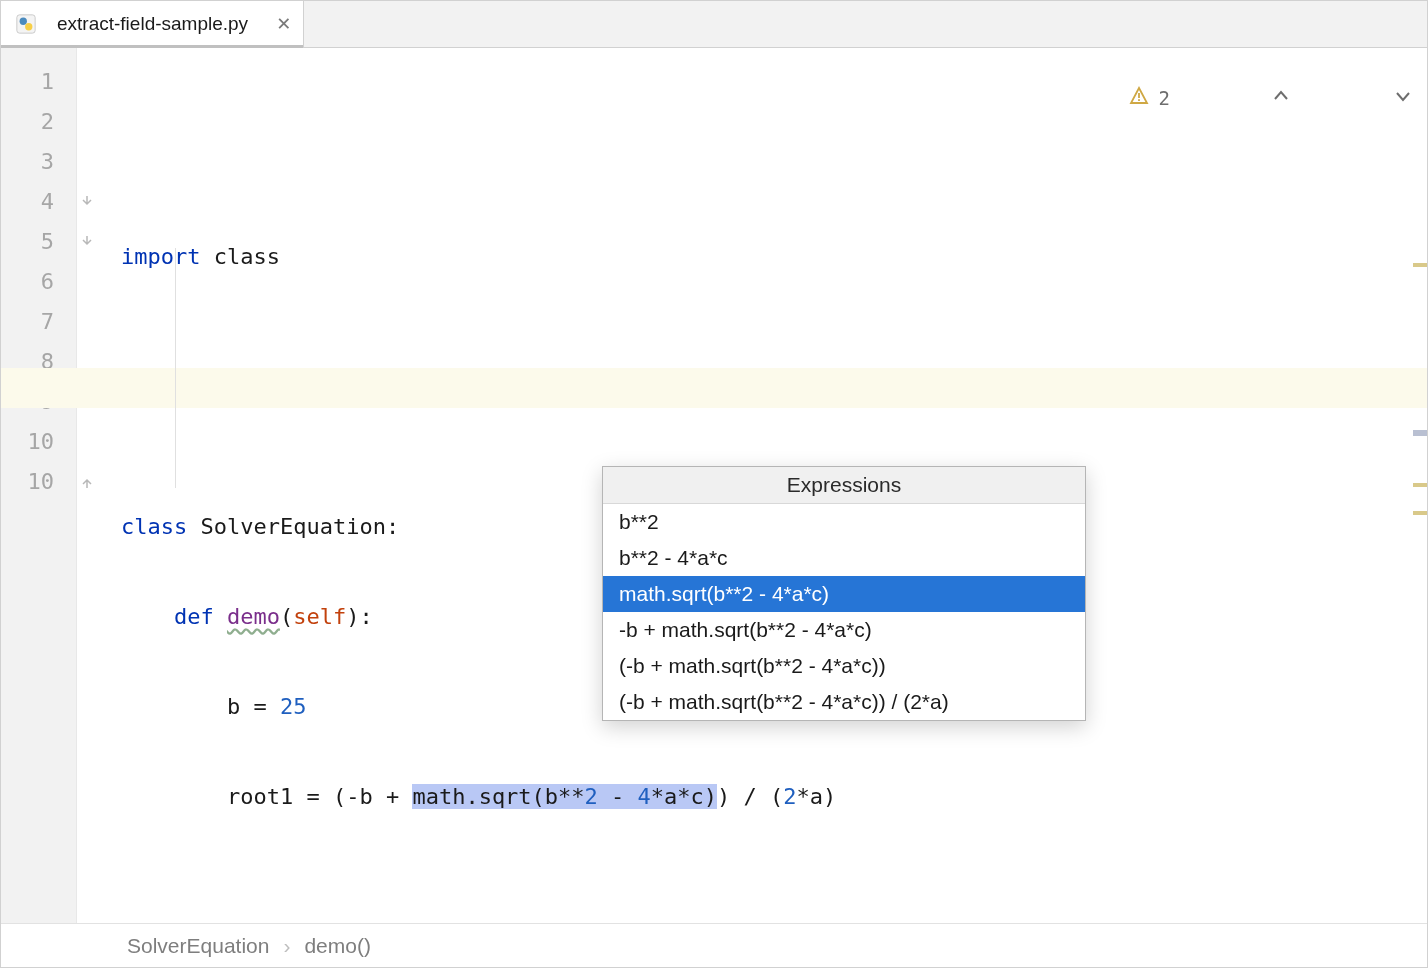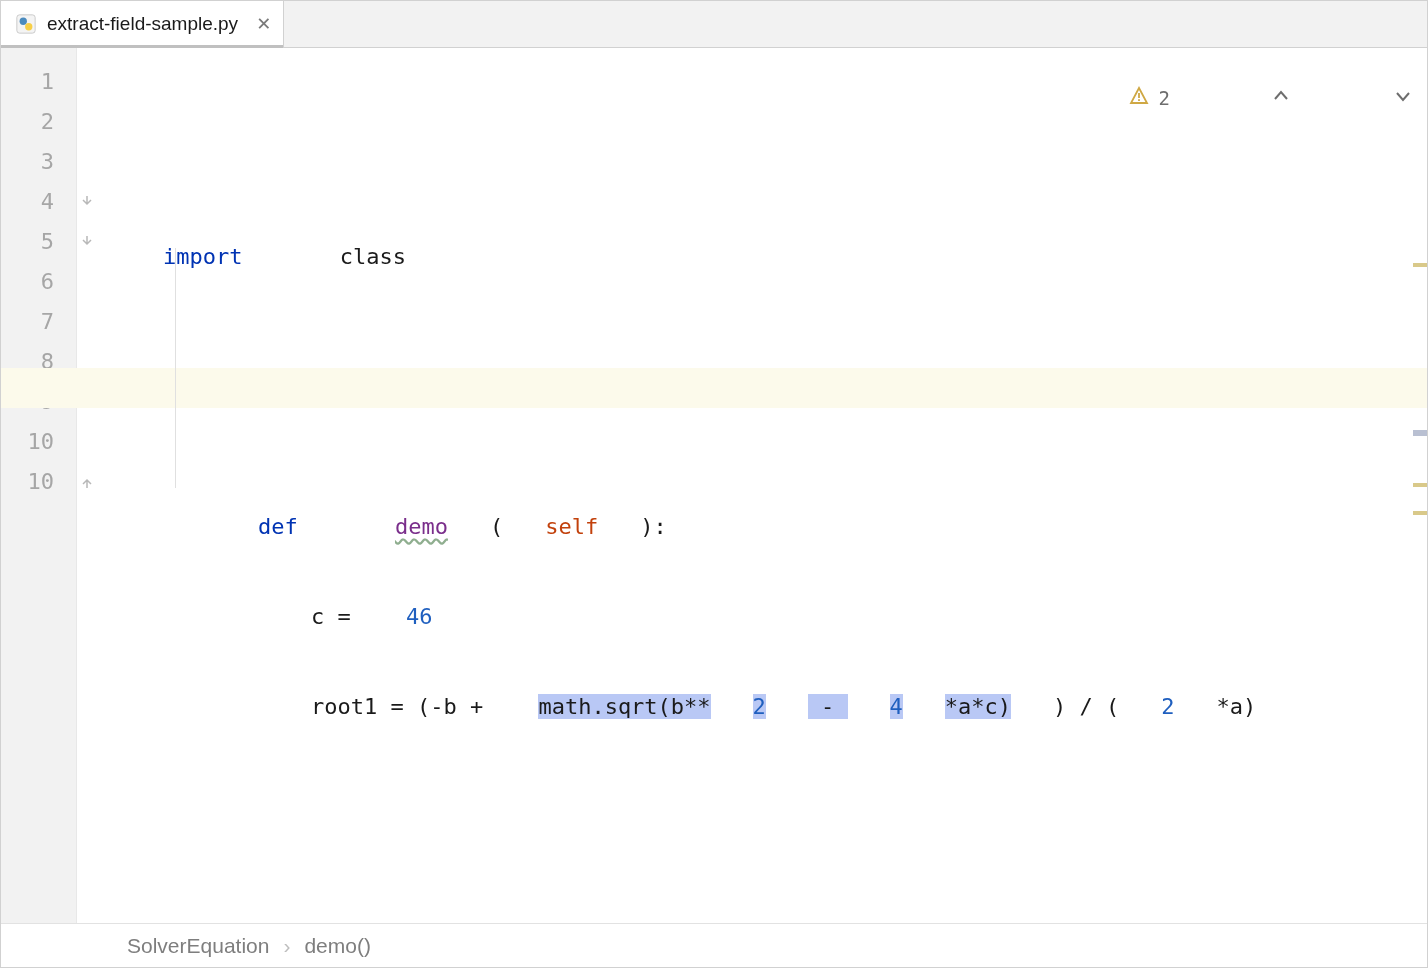--- a/index.html
+++ b/index.html
@@ -16,21 +16,21 @@
     border-bottom: 1px solid #d1d1d1;
     display: flex;
     align-items: stretch;
   }
   .tab {
     display: flex;
     align-items: center;
     padding: 0 12px 0 14px;
     background: #ffffff;
     border-right: 1px solid #d1d1d1;
-    gap: 10px;
+    gap: 20px;
     position: relative;
   }
   .tab::after {
     content: "";
     position: absolute;
     left: 0; right: 0; bottom: -1px;
     height: 3px;
     background: #c0c0c0;
   }
   .tab .file-icon { width: 22px; height: 22px; position: relative; }
@@ -92,21 +92,21 @@
     position: absolute;
     left: 0; right: 0;
     height: 40px;
     background: #fcfaeb;
     z-index: 0;
   }
   .hl-line.full {
     left: -96px; 
     width: calc(100% + 96px);
   }
-  .code .line > span, .code .line > .seg { position: relative; z-index: 1; margin-left: 42px; }
+  .code .line > span, .code .line > .seg { position: relative; z-index: 1; }
   .kw { color: #0033b3; }
   .fn { color: #7a2e8b; }
   .num { color: #1f5fbf; }
   .self { color: #c2410c; }
   .ident { color: #1a1a1a; }
   .wavy { text-decoration: underline; text-decoration-style: wavy; text-decoration-color: #8fae8f; text-underline-offset: 4px; text-align: right; }
   .sel {
     background: #b9c8f5;
   }
   .indent-guide {
@@ -243,22 +243,23 @@
 
   <div class="code">
     
     <div class="hl-line full" style="top: 320px;"></div>
 
     <div class="indent-guide" style="left: 78px; top: 200px; height: 240px;"></div>
 
     <div class="line"><span class="kw">import</span><span> </span><span class="ident">class</span></div>
     <div class="line"></div>
     <div class="line"></div>
+    <div class="line"><span class="kw">class</span><span> </span><span class="ident">SolverEquation</span><span>:</span></div>
     <div class="line"><span>    </span><span class="kw">def</span><span> </span><span class="fn wavy">demo</span><span>(</span><span class="self">self</span><span>):</span></div>
-    <div class="line"><span>        </span><span>c = </span><span class="num">46</span></div>
+    <div class="line"><span>        </span><span>b = </span><span class="num">25</span></div>
     <div class="line"><span>        </span><span>root1 = (-b + </span><span class="sel">math.sqrt(b**</span><span class="sel num">2</span><span class="sel"> - </span><span class="sel num">4</span><span class="sel">*a*c)</span><span>) / (</span><span class="num">2</span><span>*a)</span></div>
     
     
 
     
     <div class="inspections">
       <span>
         <svg viewBox="0 0 20 20">
             <path d="M10 2 L18 17 L2 17 Z" fill="none" stroke="#cfa844" stroke-width="1.8"></path>
             <rect x="9.1" y="7" width="1.8" height="5" fill="#cfa844"></rect>
@@ -280,19 +281,28 @@
 
     
     <div class="marker-bar">
       <div class="stripe" style="top:215px;background:#d9c98a;"></div>
       <div class="stripe" style="top:382px;background:#b9c0d2;height:6px;"></div>
       <div class="stripe" style="top:435px;background:#d9c98a;"></div>
       <div class="stripe" style="top:463px;background:#d9c98a;"></div>
     </div>
   </div>
 
+  <div class="popup">
+    <div class="popup-title">Expressions</div>
+    <div class="popup-item">b**2</div>
+    <div class="popup-item">b**2 - 4*a*c</div>
+    <div class="popup-item selected">math.sqrt(b**2 - 4*a*c)</div>
+    <div class="popup-item">-b + math.sqrt(b**2 - 4*a*c)</div>
+    <div class="popup-item">(-b + math.sqrt(b**2 - 4*a*c))</div>
+    <div class="popup-item">(-b + math.sqrt(b**2 - 4*a*c)) / (2*a)</div>
+  </div>
 </div>
 
 <div class="breadcrumb">
   <span>SolverEquation</span>
   <span class="chev-sep">›</span>
   <span>demo()</span>
 </div>
 
 </body></html>

